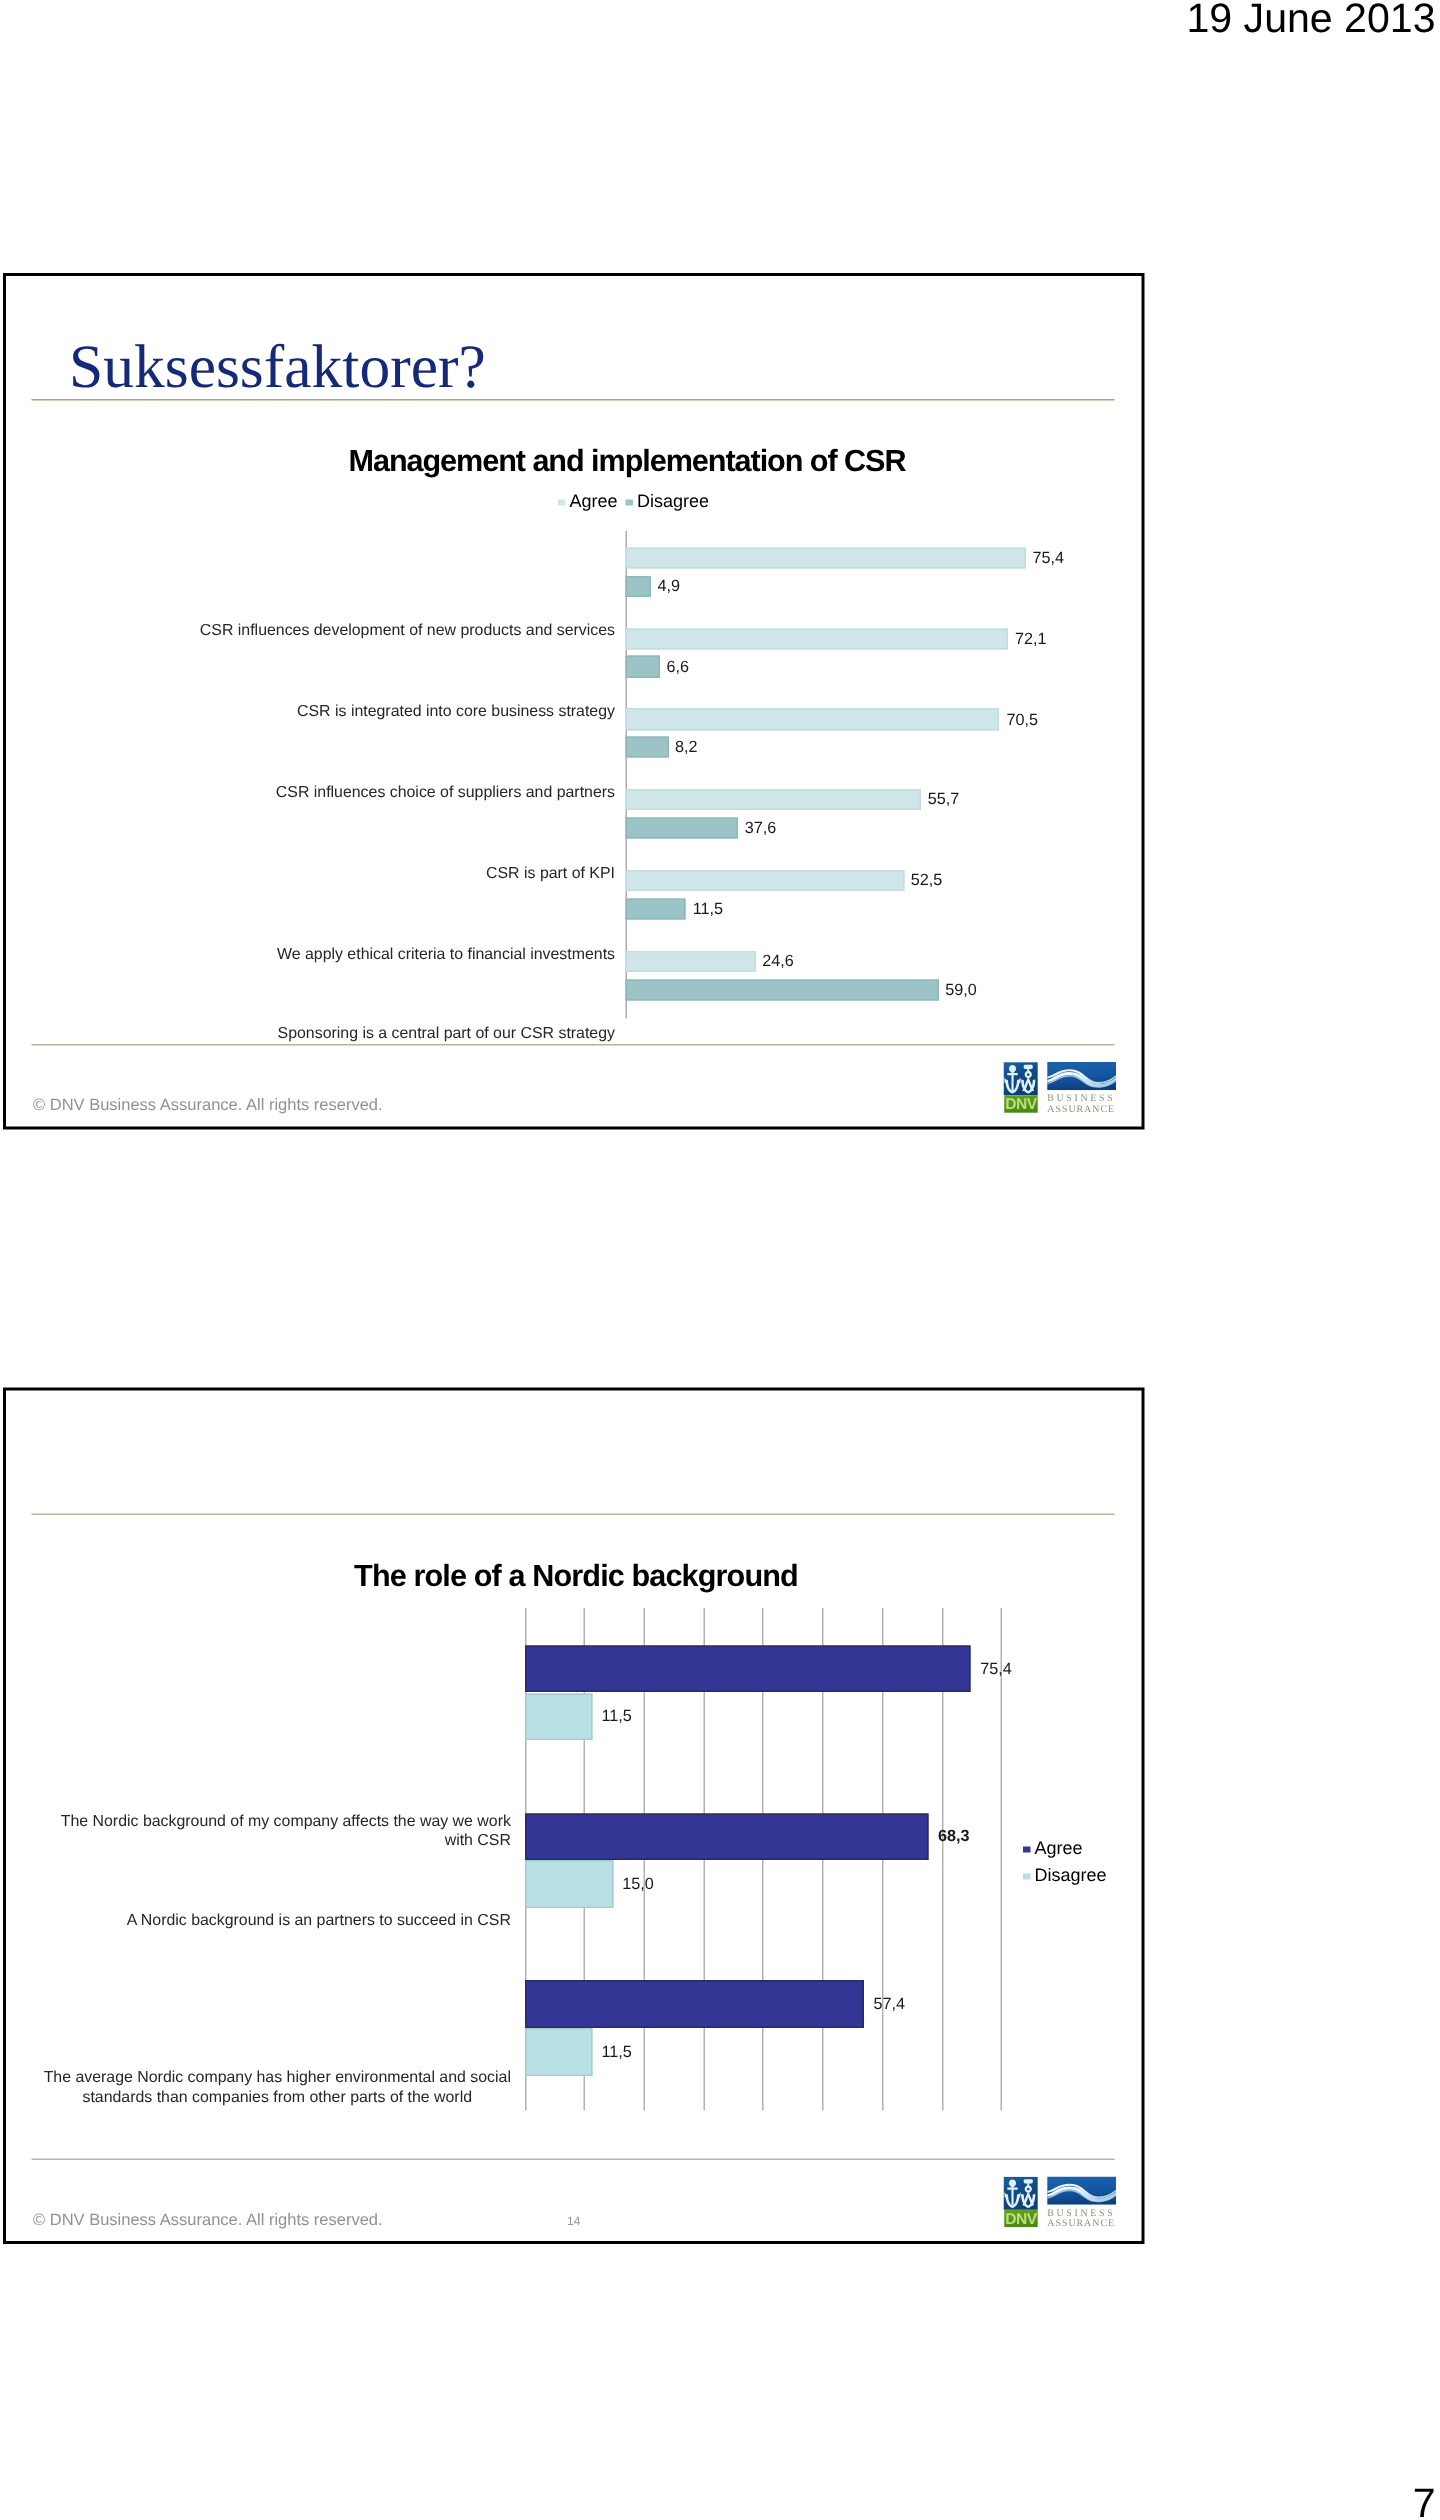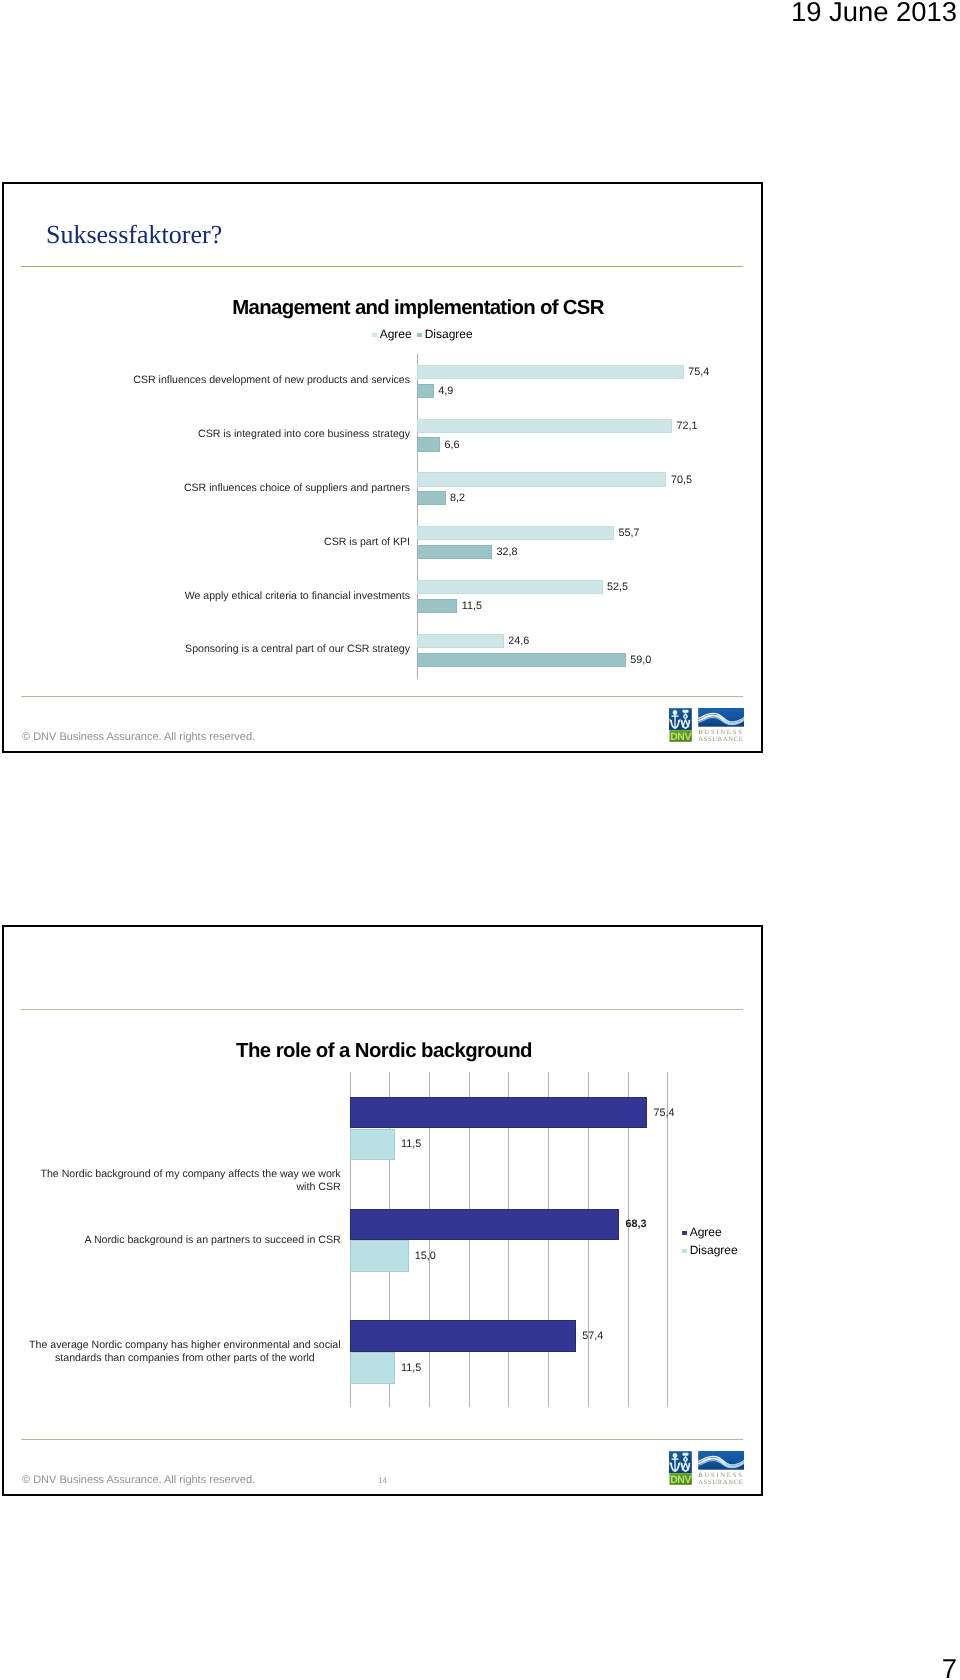--- a/index.html
+++ b/index.html
@@ -8,32 +8,32 @@
        font-family:"Liberation Sans",sans-serif;-webkit-font-smoothing:antialiased;
        text-rendering:geometricPrecision;}
   .page{transform:translateZ(0);}
   .page{position:absolute;inset:0;}
   .hdr-date{position:absolute;right:3px;top:-4px;font-size:27.4px;color:#000;letter-spacing:0px;}
   .pagenum{position:absolute;right:3px;bottom:-5px;font-size:27.4px;color:#000;}
   .slide{position:absolute;border:2px solid #000;background:#fff;box-sizing:border-box;}
   #slide1{left:2px;top:182px;width:761px;height:571px;}
   #slide2{left:2px;top:925px;width:761px;height:571px;}
   .layer{position:absolute;left:0;top:0;width:960px;height:1680px;}
-  .slide-title{position:absolute;color:#15297a;font-family:"Liberation Serif",serif;font-size:26px;text-align:right;}
+  .slide-title{position:absolute;color:#15297a;font-family:"Liberation Serif",serif;font-size:41px;text-align:right;}
   .rule{position:absolute;height:0;border-top:1.6px solid #9fad6e;}
   .footer-rule{position:absolute;height:0;border-top:1.1px solid #b0b89e;}
   .copyright{position:absolute;color:#919191;font-size:11px;}
   .smallnum{position:absolute;color:#9a9a9a;font-size:8px;}
   
   .chart{position:absolute;left:0;top:0;width:960px;height:1680px;}
   .legend{position:absolute;}
   .logo{position:absolute;}
   .ctitle{position:absolute;font-weight:bold;font-size:20.4px;color:#000;text-align:center;letter-spacing:-0.70px;}
   .bar{position:absolute;}
-  .vlabel{position:absolute;font-size:10.6px;color:#262626;text-align:right;line-height:11px;white-space:nowrap;}
+  .vlabel{position:absolute;font-size:10.6px;color:#262626;text-align:right;line-height:11px;white-space:nowrap;margin-top:40px;}
   .dlabel{position:absolute;font-size:10.8px;color:#1a1a1a;white-space:nowrap;}
   .axis{position:absolute;background:#adadad;width:1px;}
   .grid{position:absolute;background:#b2b2b2;width:1px;}
   .legend-item{position:absolute;font-size:12px;color:#000;white-space:nowrap;}
   .sw{display:inline-block;width:4.5px;height:4.5px;vertical-align:1px;margin-right:3.2px;}
   #c1-legend .legend-item{top:0;}
   #c1-legend .legend-item:nth-child(1){left:372px;}
   #c1-legend .legend-item:nth-child(2){left:417px;}
   #c2-legend .legend-item{left:0;}
   #c2-legend .legend-item:nth-child(1){top:0;}
@@ -98,21 +98,21 @@
         <div class="bar" style="left: 416.5px; top: 472.4px; width: 249.922px; height: 14.2px; background: rgb(207, 230, 233); border: 1px solid rgb(194, 221, 225); box-sizing: border-box;"></div>
         <div class="dlabel" style="left: 670.923px; top: 473.5px; height: 12px; line-height: 12px;">70,5</div>
         <div class="bar" style="left: 416.5px; top: 491.2px; width: 29.069px; height: 14.2px; background: rgb(156, 196, 198); border: 1px solid rgb(143, 184, 187); box-sizing: border-box;"></div>
         <div class="dlabel" style="left: 450.069px; top: 492.3px; height: 12px; line-height: 12px;">8,2</div>
         <div class="vlabel" style="right: 550px; text-align: right; top: 536.85px; line-height: 11.7px;">
           <div>CSR is part of KPI</div>
         </div>
         <div class="bar" style="left: 416.5px; top: 526.2px; width: 197.457px; height: 14.2px; background: rgb(207, 230, 233); border: 1px solid rgb(194, 221, 225); box-sizing: border-box;"></div>
         <div class="dlabel" style="left: 618.457px; top: 527.3px; height: 12px; line-height: 12px;">55,7</div>
         <div class="bar" style="left: 416.5px; top: 545px; width: 75.5085px; height: 14.2px; background: rgb(156, 196, 198); border: 1px solid rgb(143, 184, 187); box-sizing: border-box;"></div>
-        <div class="dlabel" style="left: 496.509px; top: 546.1px; height: 12px; line-height: 12px;">32,8</div>
+        <div class="dlabel" style="left: 496.509px; top: 546.1px; height: 12px; line-height: 12px;">37,6</div>
         <div class="vlabel" style="right: 550px; text-align: right; top: 590.65px; line-height: 11.7px;">
           <div>We apply ethical criteria to financial investments</div>
         </div>
         <div class="bar" style="left: 416.5px; top: 580px; width: 186.112px; height: 14.2px; background: rgb(207, 230, 233); border: 1px solid rgb(194, 221, 225); box-sizing: border-box;"></div>
         <div class="dlabel" style="left: 607.112px; top: 581.1px; height: 12px; line-height: 12px;">52,5</div>
         <div class="bar" style="left: 416.5px; top: 598.8px; width: 40.7675px; height: 14.2px; background: rgb(156, 196, 198); border: 1px solid rgb(143, 184, 187); box-sizing: border-box;"></div>
         <div class="dlabel" style="left: 461.767px; top: 599.9px; height: 12px; line-height: 12px;">11,5</div>
         <div class="vlabel" style="right: 550px; text-align: right; top: 644.45px; line-height: 11.7px;">
           <div>Sponsoring is a central part of our CSR strategy</div>
         </div>

